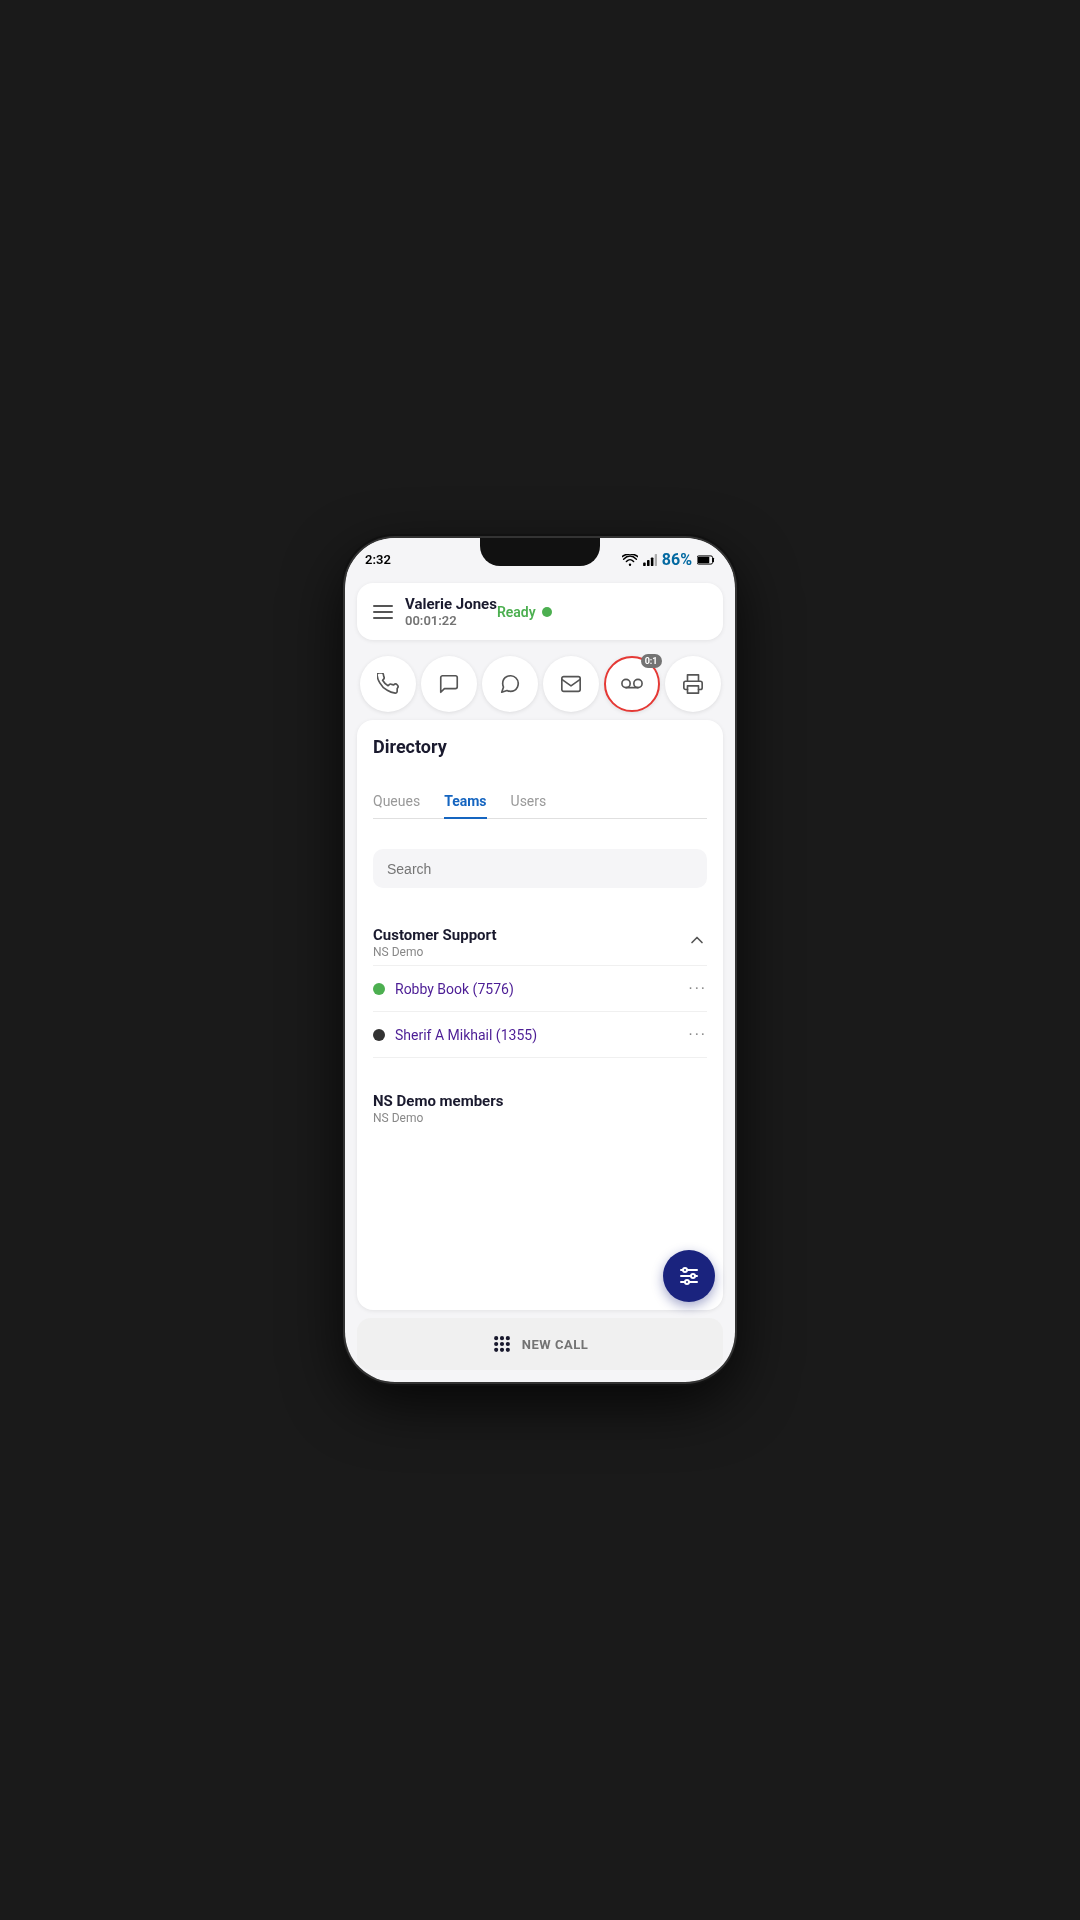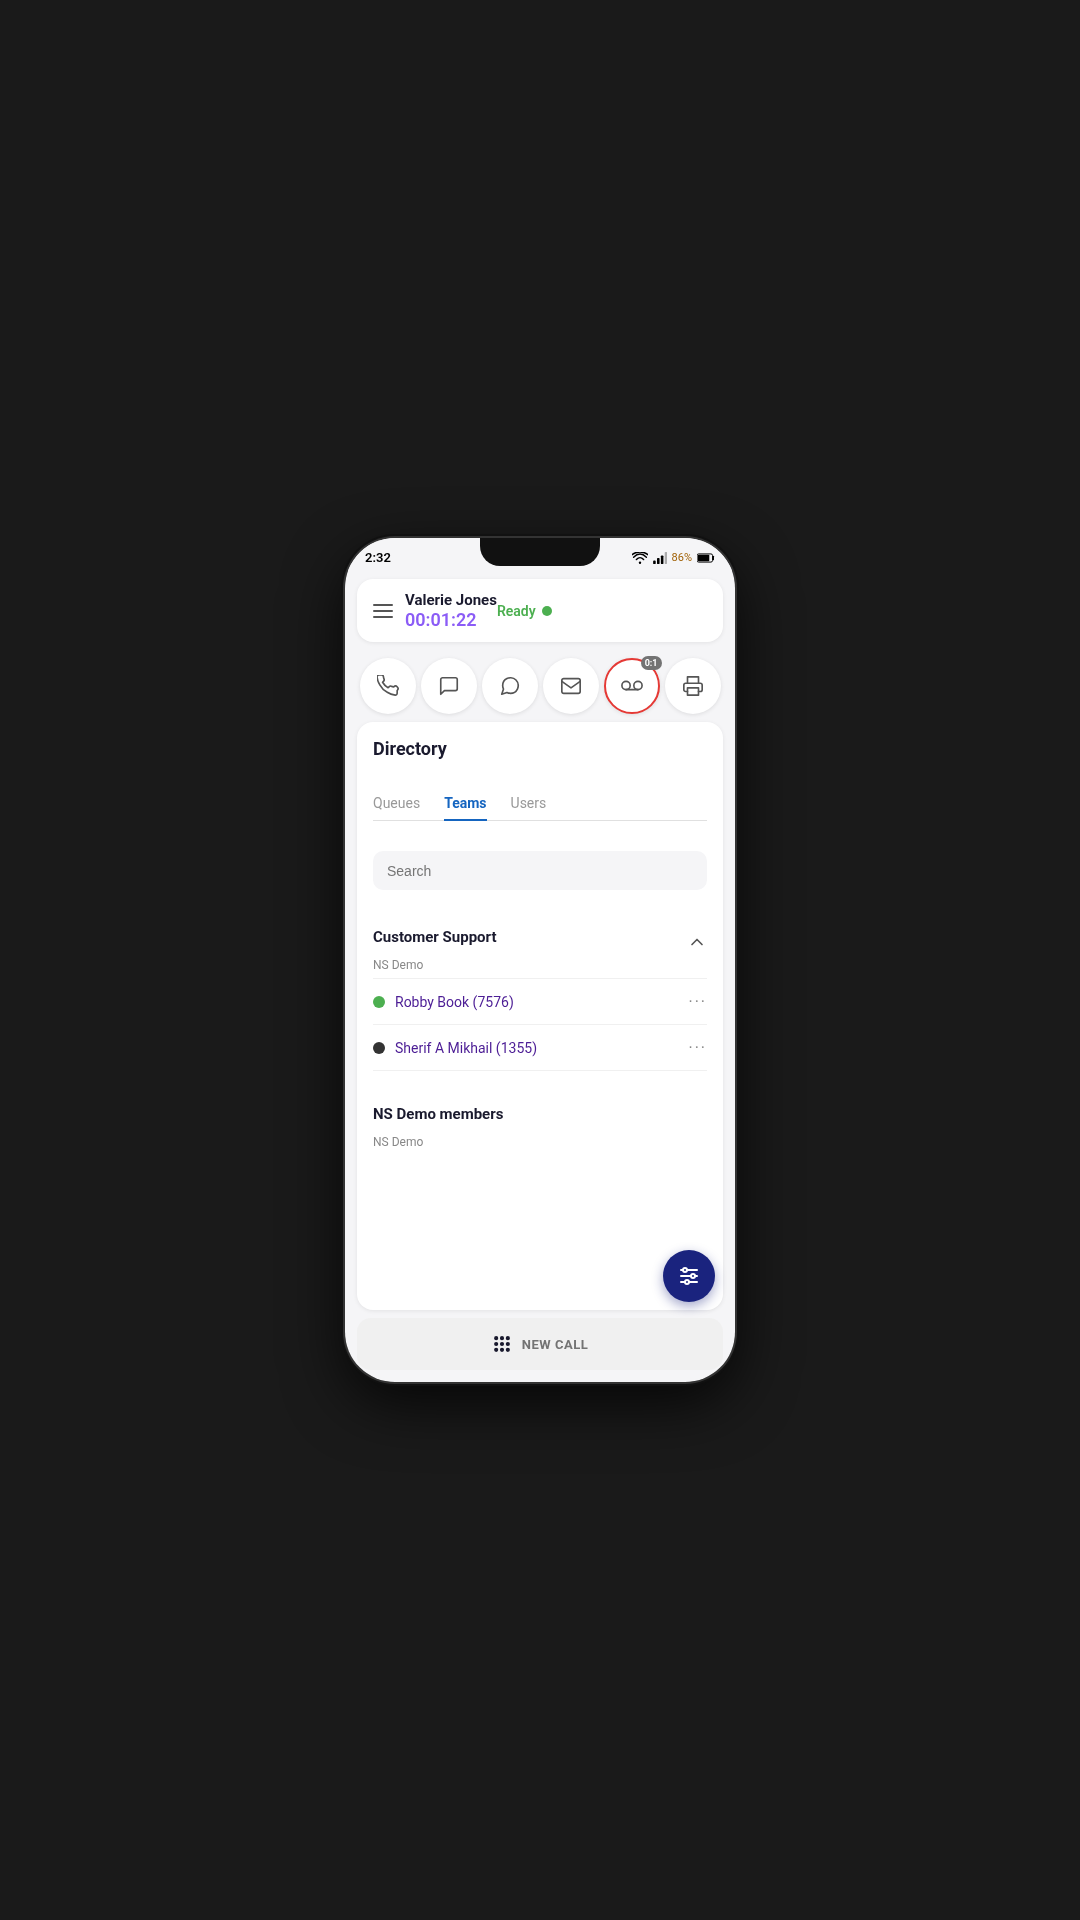--- a/index.html
+++ b/index.html
@@ -111,23 +111,23 @@
 
     .agent-info {}
 
     .agent-name {
       font-size: 15px;
       font-weight: 700;
       color: #1a1a2e;
     }
 
     .agent-timer {
-      font-size: 18px;
+      font-size: 13px;
       font-weight: 600;
-      color: #8b5cf6;
+      color: #737373;
     }
 
     .header-right {
       display: flex;
       align-items: center;
       gap: 6px;
     }
 
     .status-ready {
       font-size: 14px;
@@ -263,21 +263,21 @@
 
     .team-group-title {
       font-size: 15px;
       font-weight: 700;
       color: #1a1a2e;
     }
 
     .team-group-sub {
       font-size: 12px;
       color: #888;
-      margin-top: 12px;
+      margin-top: 1px;
     }
 
     .chevron-up {
       width: 20px;
       height: 20px;
       color: #555;
       flex-shrink: 0;
       margin-top: 4px;
     }
 
@@ -378,21 +378,21 @@
           <path d="M2 6.5C4.4 4 7 2.5 10 2.5s5.6 1.5 8 4" stroke="#000" stroke-width="1.8" fill="none" stroke-linecap="round"></path>
           <path d="M0 3.5C3 .8 6.3 0 10 0s7 .8 10 3.5" stroke="#000" stroke-width="1.8" fill="none" stroke-linecap="round"></path>
         </svg>
 
         <svg width="14" height="12" viewBox="0 0 16 14" fill="none">
           <rect x="0" y="10" width="3" height="4" rx="1" fill="#000"></rect>
           <rect x="4.5" y="7" width="3" height="7" rx="1" fill="#000"></rect>
           <rect x="9" y="4" width="3" height="10" rx="1" fill="#000"></rect>
           <rect x="13.5" y="0" width="3" height="14" rx="1" fill="#000" opacity="0.3"></rect>
         </svg>
-        <span style="font-size:11px;font-weight:400;color:#a16207;">86%</span>
+        <span style="font-size:16px;font-weight:700;color:#0369a1;">86%</span>
 
         <svg width="18" height="10" viewBox="0 0 22 12" fill="none">
           <rect x="0" y="1" width="19" height="10" rx="2" stroke="#000" stroke-width="1.2"></rect>
           <rect x="1" y="2" width="14" height="8" rx="1" fill="#000"></rect>
           <path d="M20 4v4" stroke="#000" stroke-width="1.5" stroke-linecap="round"></path>
         </svg>
       </div>
     </div>
 
     <div class="header-card">

